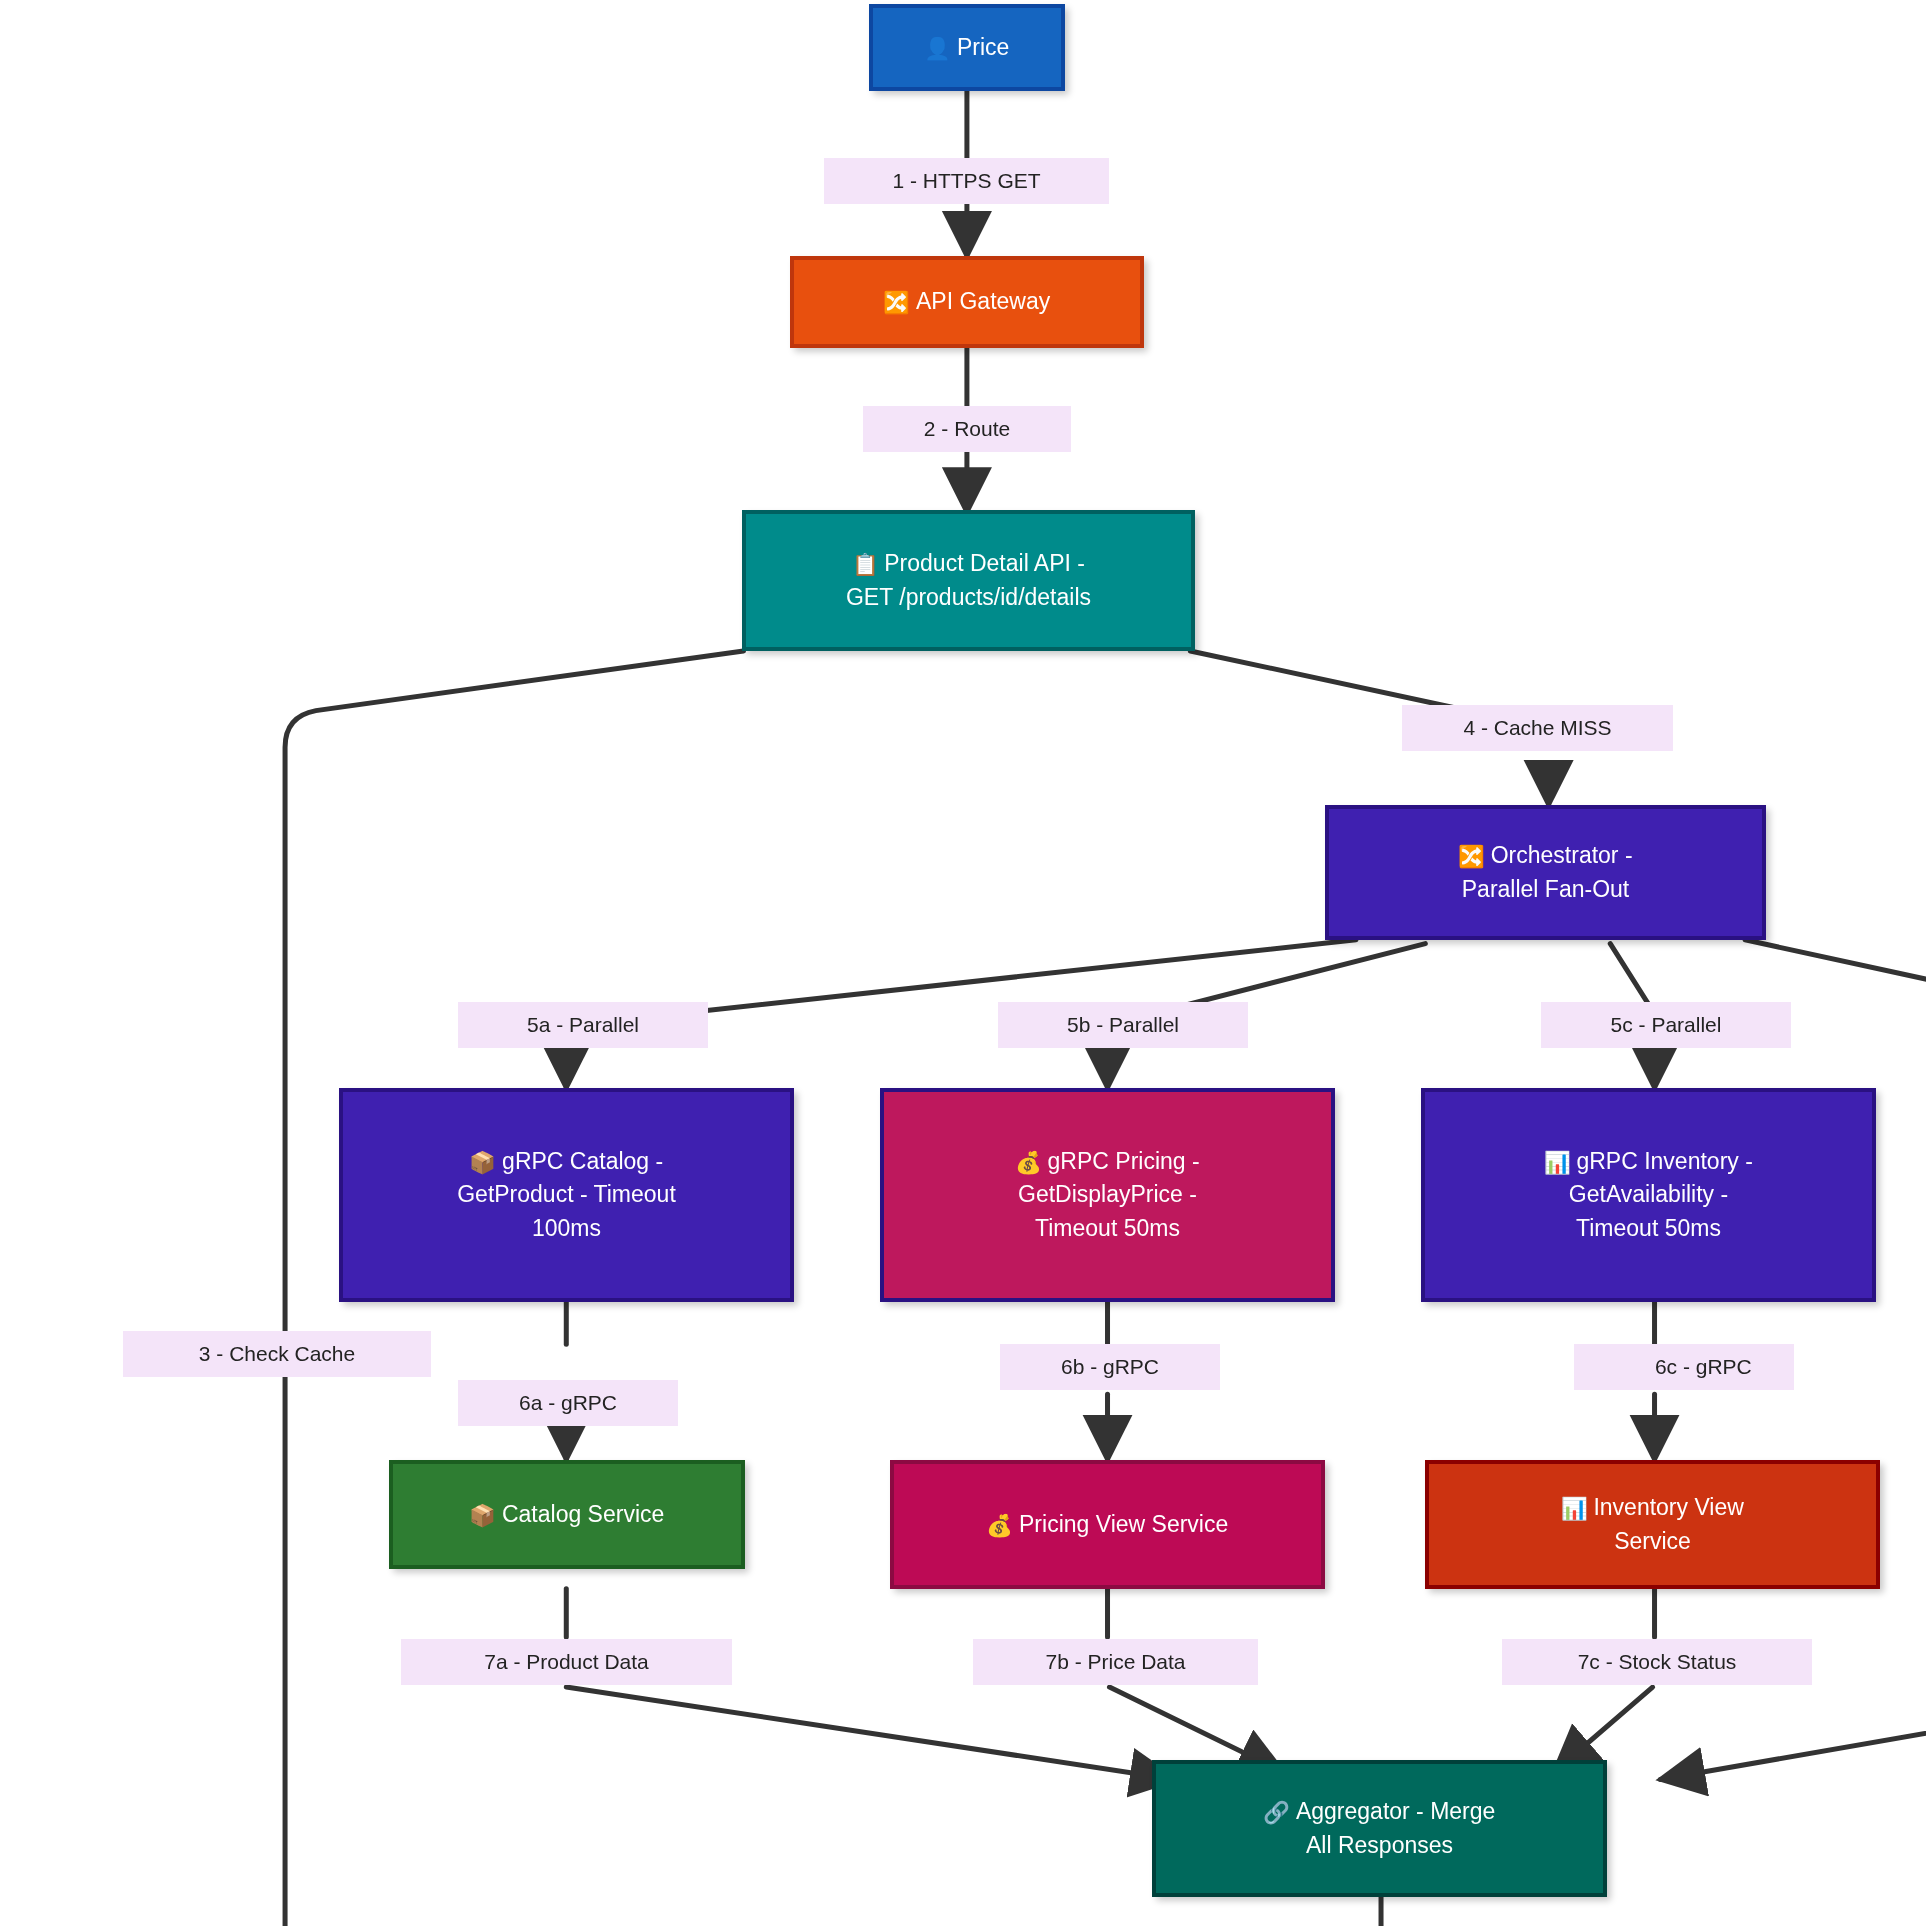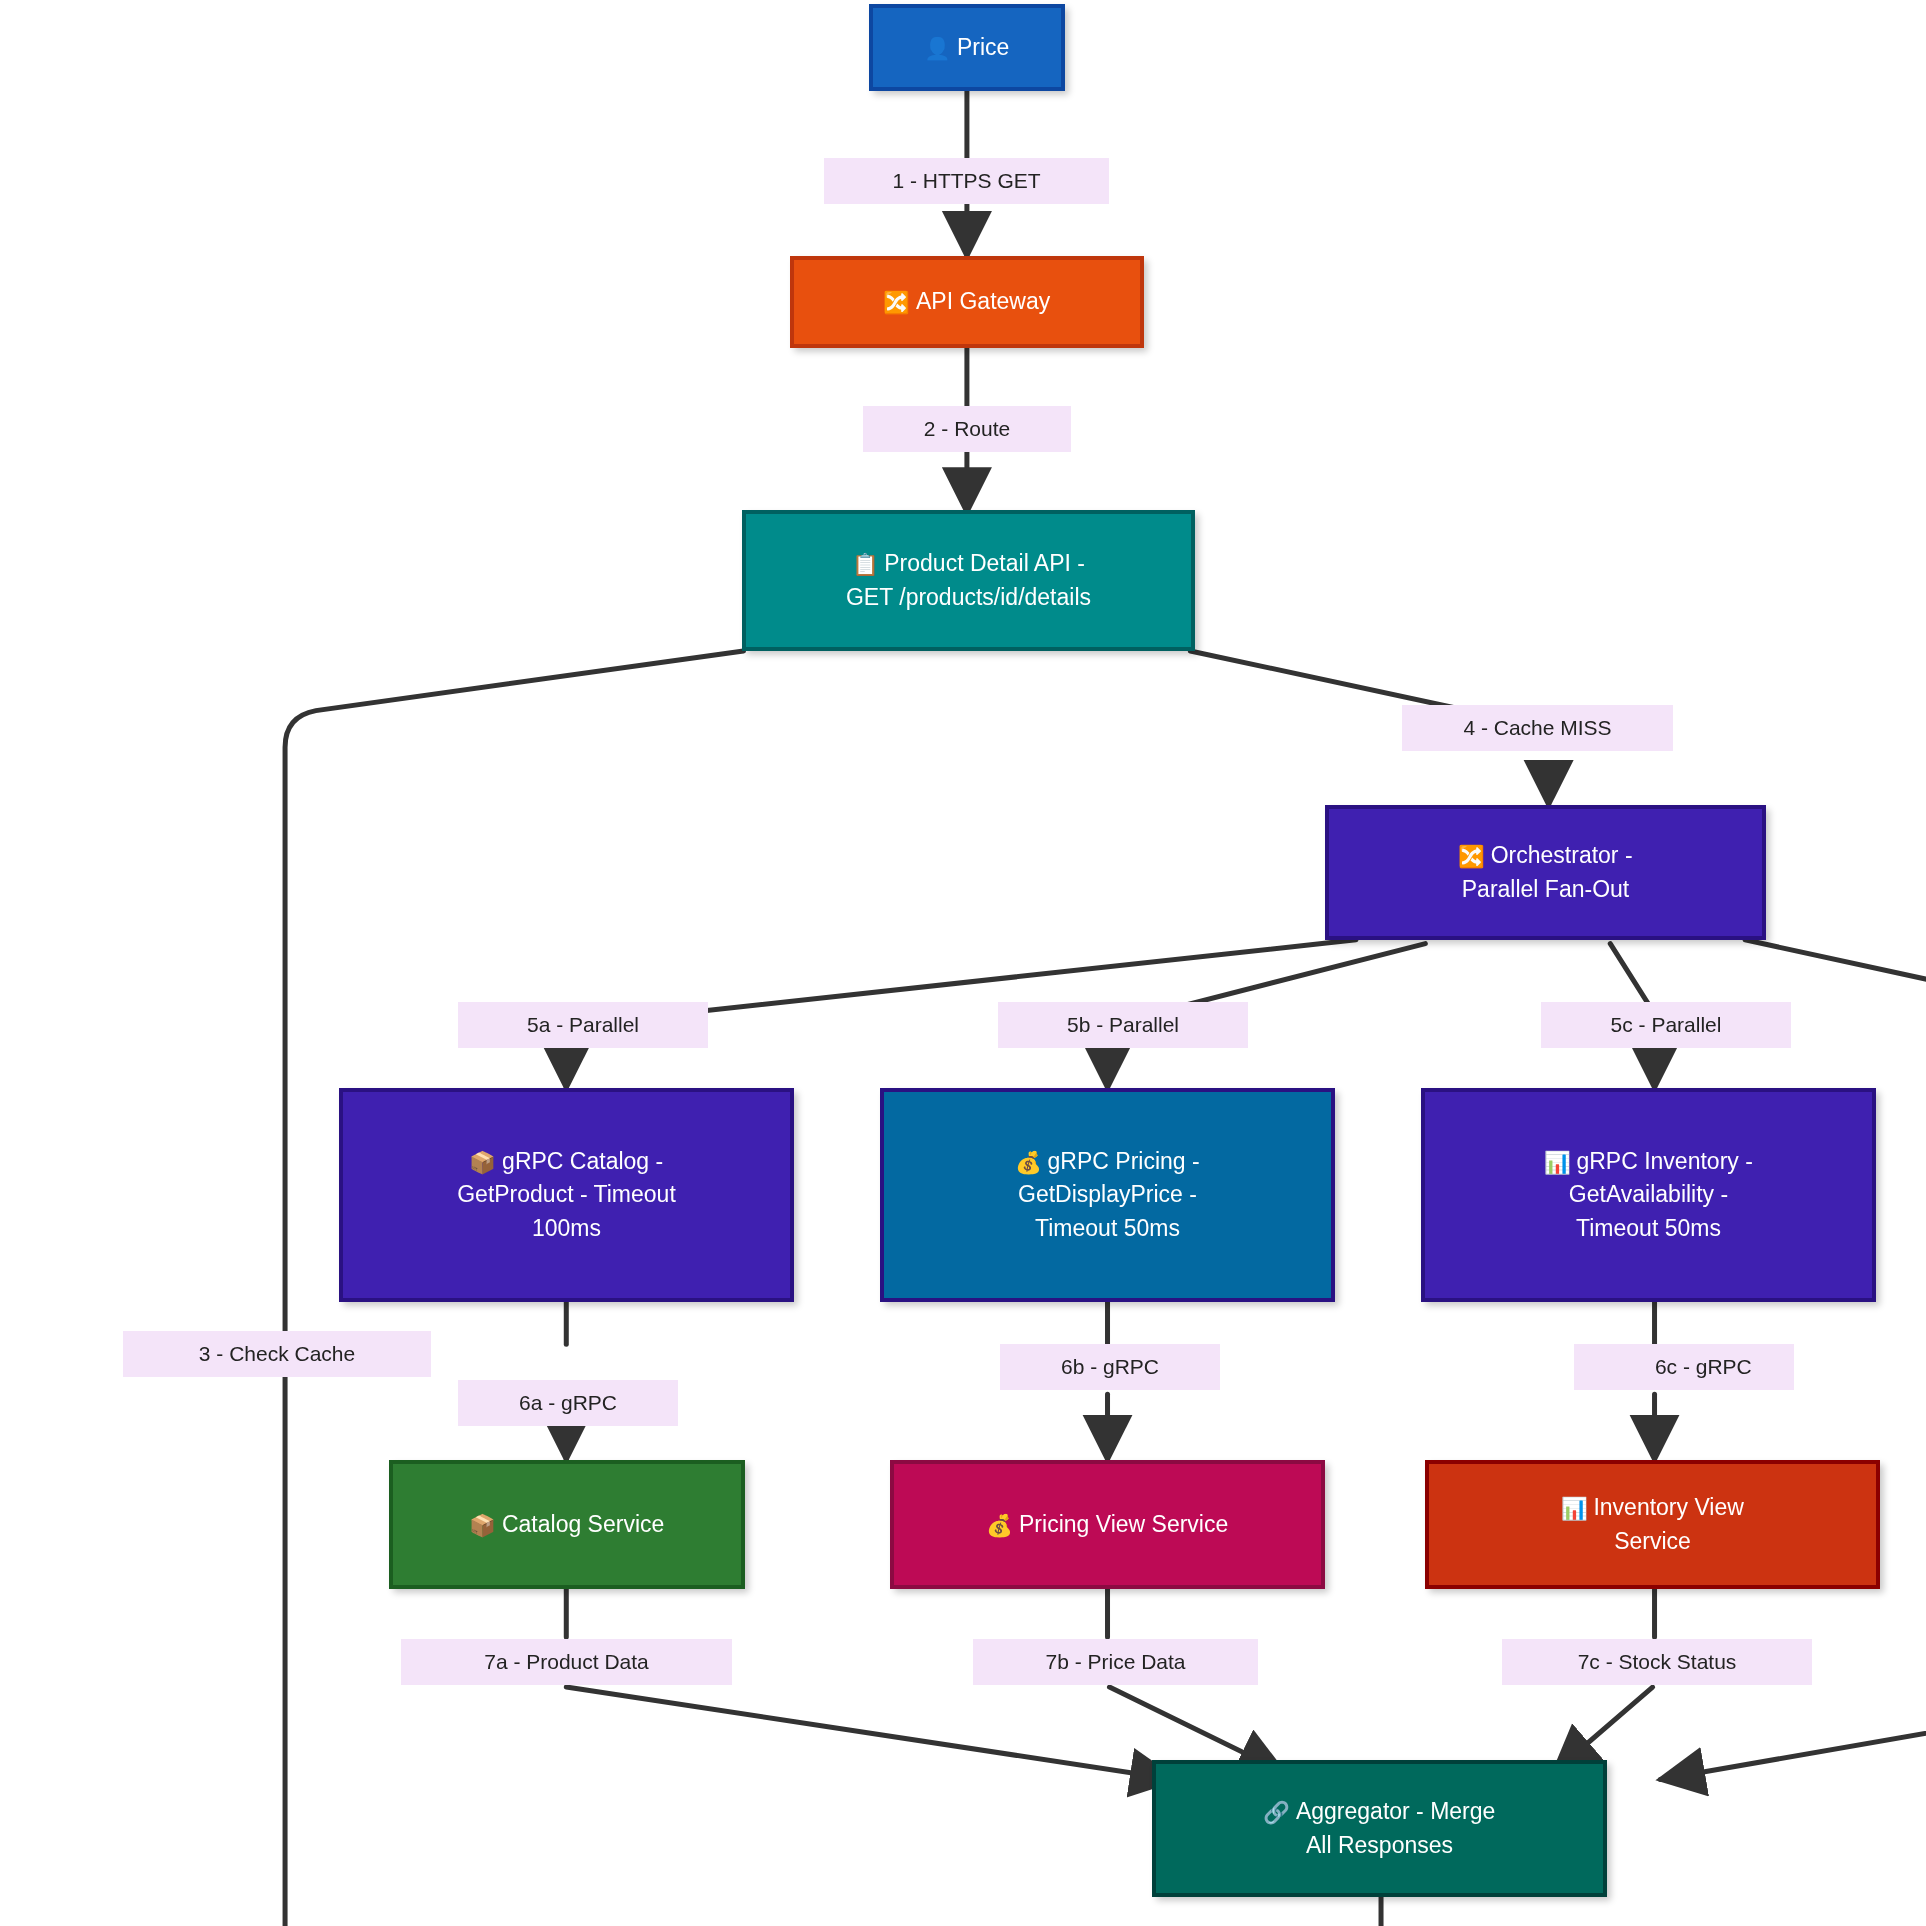--- a/index.html
+++ b/index.html
@@ -100,33 +100,33 @@
     <div class="inner"><span class="ico">🔀</span><span>Orchestrator  -
 Parallel Fan-Out</span></div>
   </div>
 
   <div class="node" style="left:339px;top:1088px;width:455px;height:214px;background:#3f20b0;border:4.6px solid #2a1182;white-space:pre-line;">
     <div class="inner"><span class="ico">📦</span><span>gRPC Catalog  -
 GetProduct  -  Timeout
 100ms</span></div>
   </div>
 
-  <div class="node" style="left:880px;top:1088px;width:455px;height:214px;background:#0369a1;border:4.6px solid #2a1182;white-space:pre-line;">
+  <div class="node" style="left:880px;top:1088px;width:455px;height:214px;background:#be185d;border:4.6px solid #2a1182;white-space:pre-line;">
     <div class="inner"><span class="ico">💰</span><span>gRPC Pricing  -
 GetDisplayPrice  -
 Timeout 50ms</span></div>
   </div>
 
   <div class="node" style="left:1421px;top:1088px;width:455px;height:214px;background:#3f20b0;border:4.6px solid #2a1182;white-space:pre-line;">
     <div class="inner"><span class="ico">📊</span><span>gRPC Inventory  -
 GetAvailability  -
 Timeout 50ms</span></div>
   </div>
 
-  <div class="node" style="left:389px;top:1460px;width:356px;height:129px;background:#2e7d32;border:4.6px solid #1b5e20;">
+  <div class="node" style="left:389px;top:1460px;width:356px;height:109px;background:#2e7d32;border:4.6px solid #1b5e20;">
     <div class="inner"><span class="ico">📦</span><span>Catalog Service</span></div>
   </div>
 
   <div class="node" style="left:890px;top:1460px;width:435px;height:129px;background:#bd0a55;border:4.6px solid #8c0a42;">
     <div class="inner"><span class="ico">💰</span><span>Pricing View Service</span></div>
   </div>
 
   <div class="node" style="left:1425px;top:1460px;width:455px;height:129px;background:#cc3311;border:4.6px solid #8b0000;white-space:pre-line;">
     <div class="inner"><span class="ico">📊</span><span>Inventory View
 Service</span></div>

